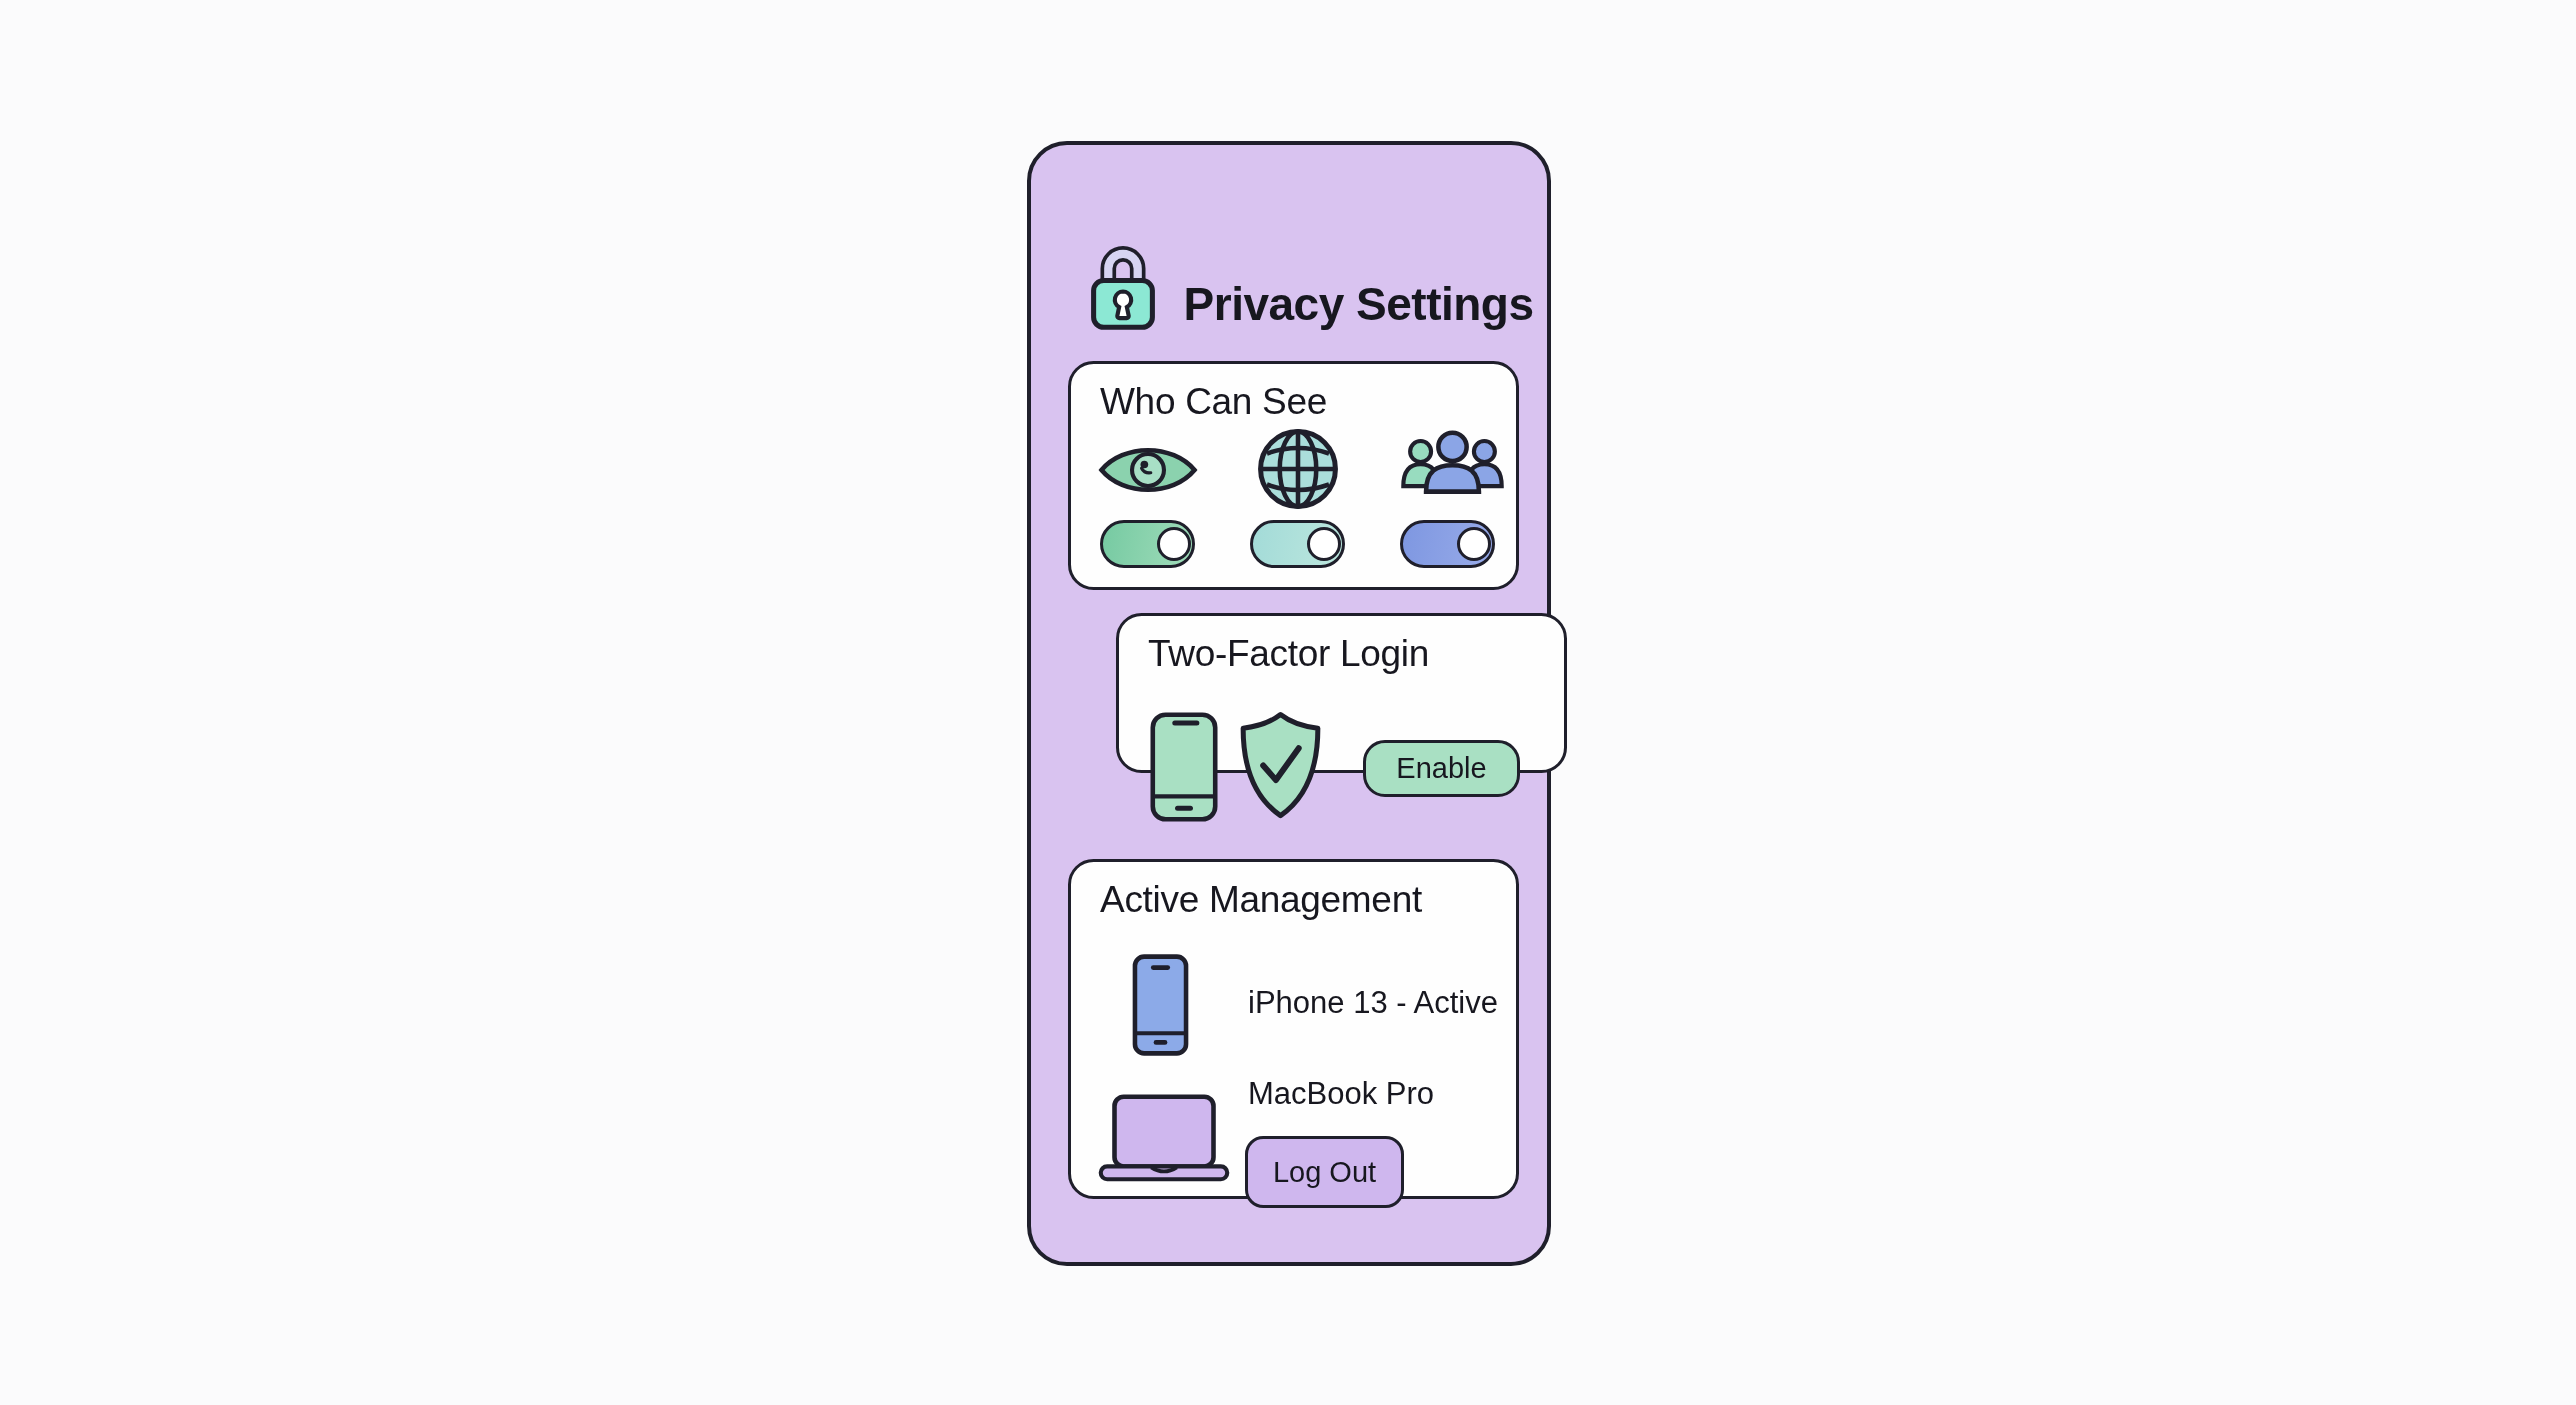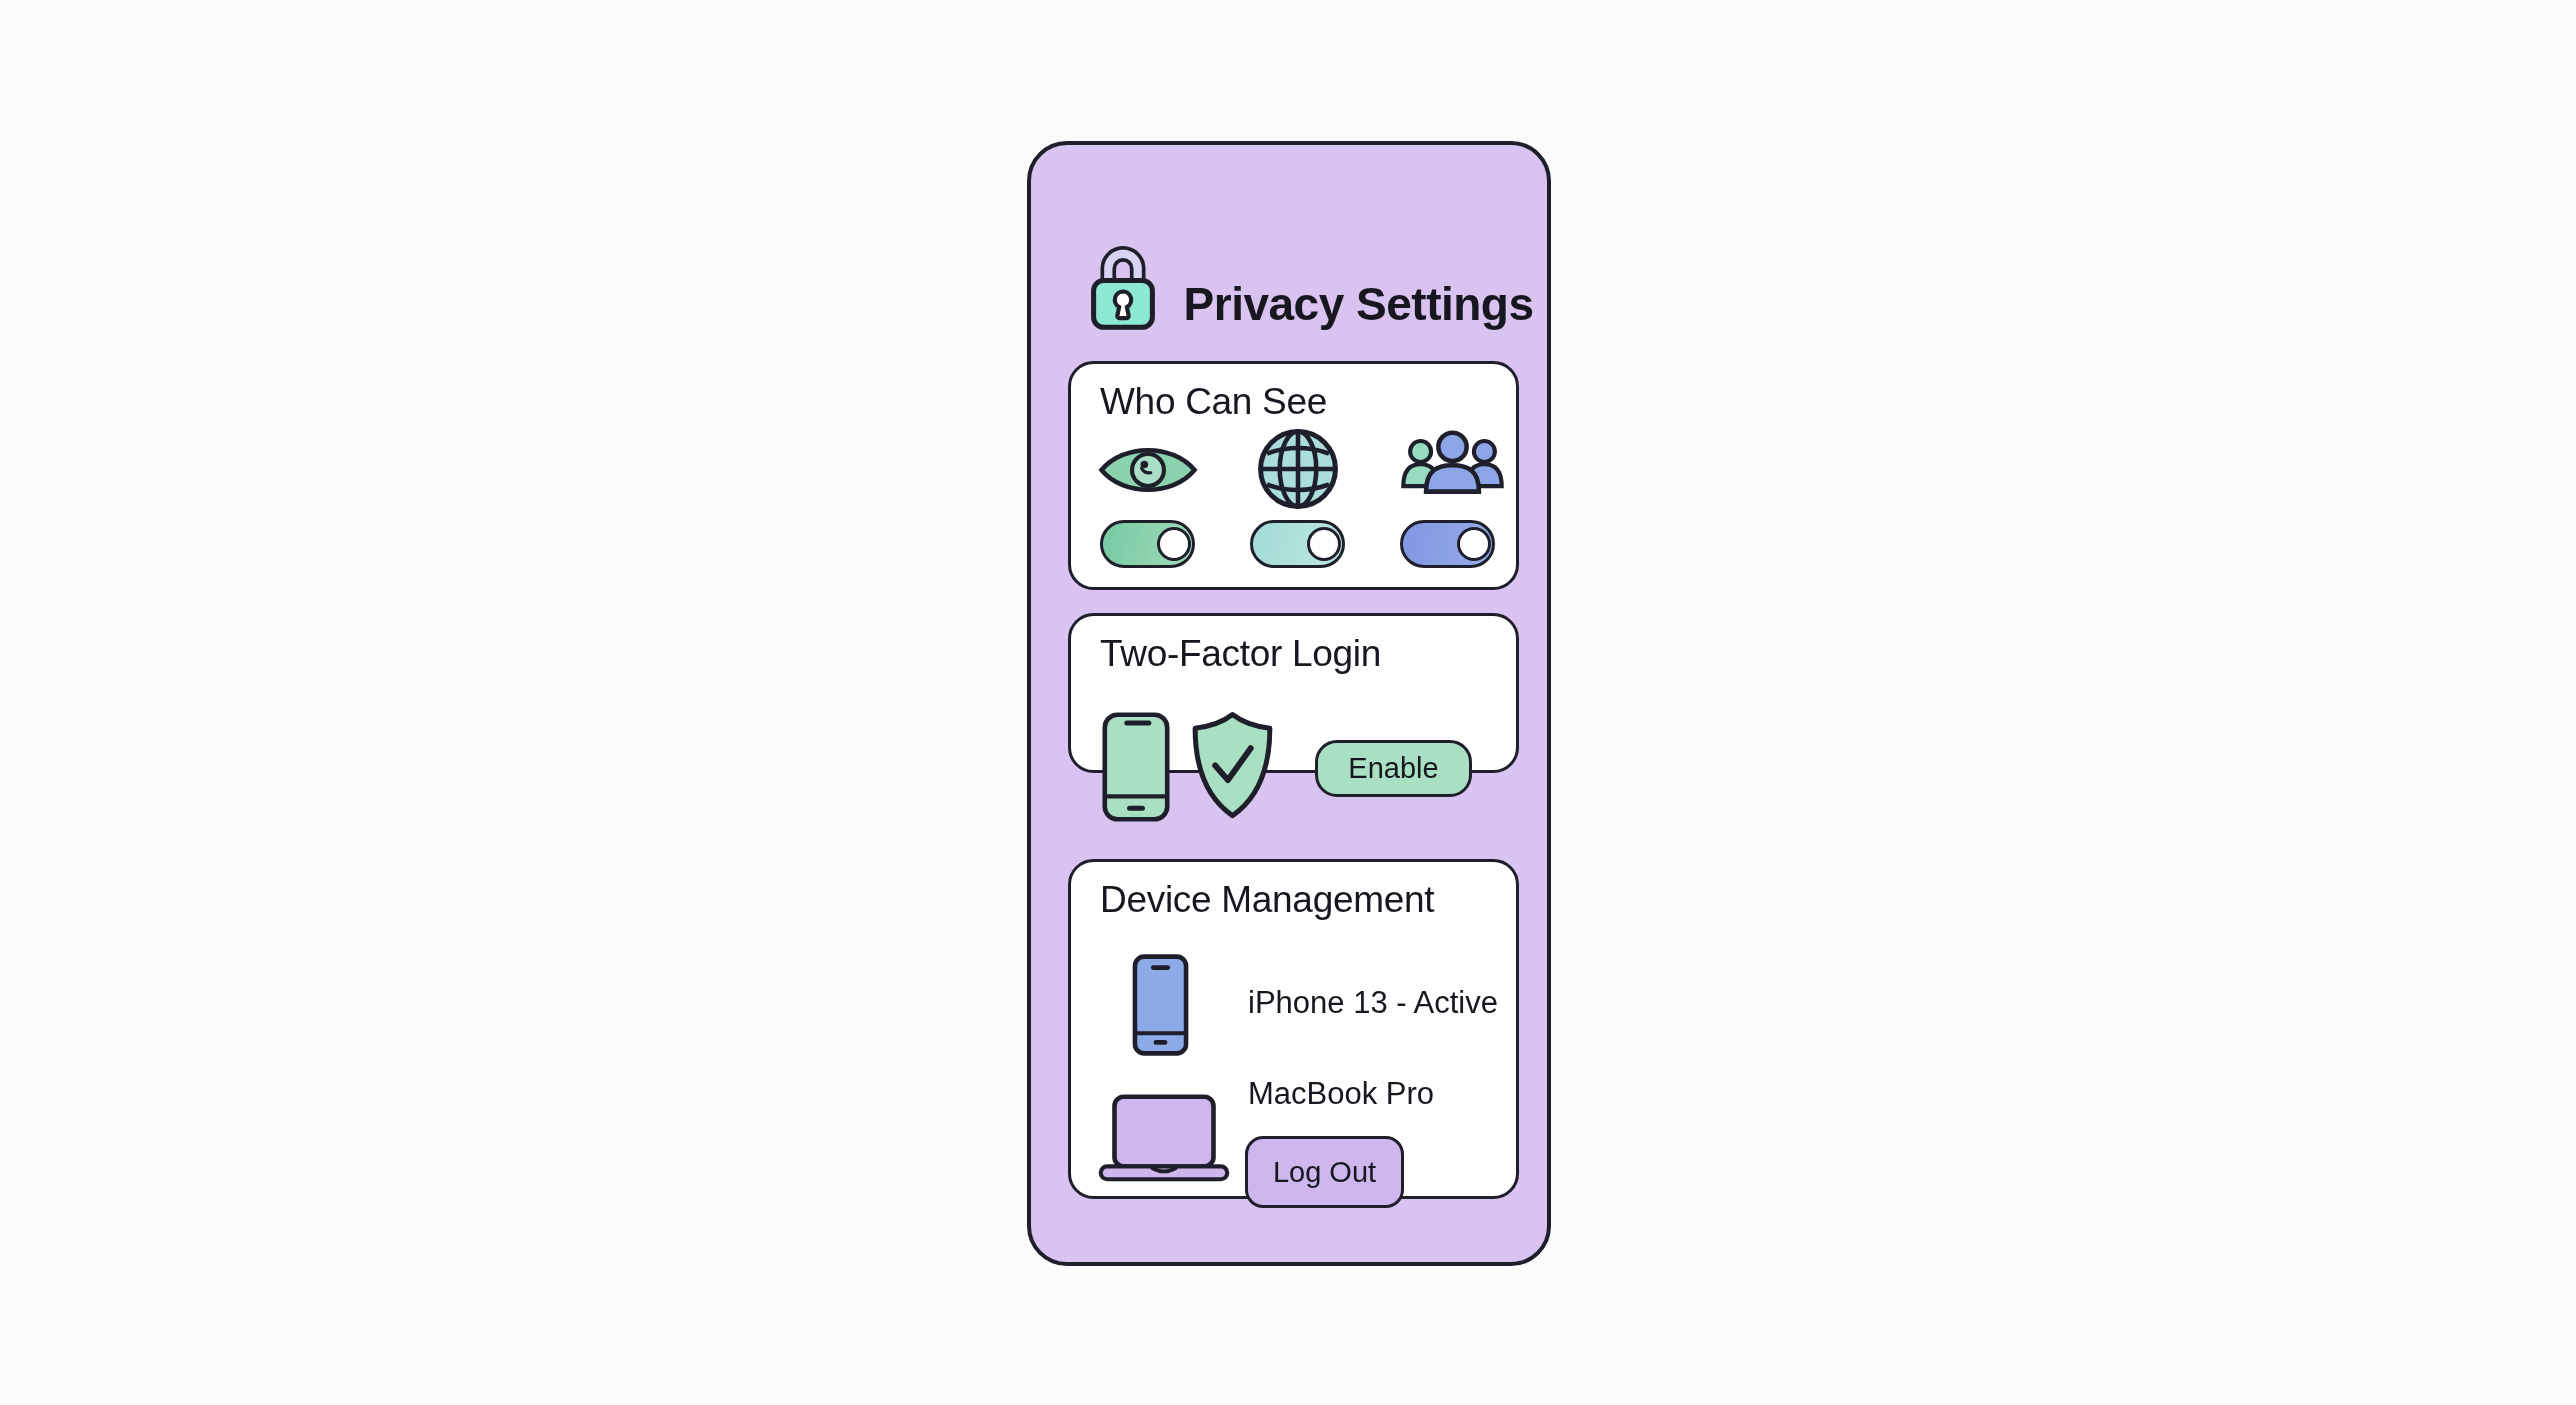--- a/index.html
+++ b/index.html
@@ -36,21 +36,21 @@
     font-size:46px;font-weight:600;letter-spacing:-0.5px;color:var(--text);
     white-space:nowrap;
   }
   .section{
     position:absolute;left:37px;width:451px;
     background:var(--section);
     border:3.7px solid var(--ink);
     border-radius:25.6px;
   }
   .sec-visibility{top:216px;height:229px;padding-left:7px;}
-  .sec-twofactor{top:468px;height:160px;}
+  .sec-twofactor{top:468px;height:160px;margin-left:48px;}
   .sec-devices{top:714px;height:340px;}
   .sec-title{
     position:absolute;left:29px;top:16.5px;
     font-size:37px;font-weight:500;letter-spacing:-0.3px;white-space:nowrap;
   }
   .abs{position:absolute;}
   
   .toggle{
     position:absolute;width:95px;height:48px;
     border:3.7px solid var(--ink);border-radius:27.4px;
@@ -164,21 +164,21 @@
       <svg width="95" height="113" viewBox="0 0 104 124">
         <path d="M52 6 C 61 13 75 19 93 21 C 93 63 81 97 52 117 C 23 97 11 63 11 21 C 29 19 43 13 52 6 Z" fill="#a9e0c3" stroke="#1f1f2b" stroke-width="5.5" stroke-linejoin="round"></path>
         <path d="M33,62 L47,78 L72,43" fill="none" stroke="#1f1f2b" stroke-width="6.5" stroke-linecap="round" stroke-linejoin="round"></path>
       </svg>
     </span>
 
     <button class="btn btn-enable">Enable</button>
   </div>
 
   <div class="section sec-devices">
-    <div class="sec-title">Device Management</div>
+    <div class="sec-title">Active Management</div>
 
     <span class="abs" style="left:60px;top:91px;">
       <svg width="59" height="104" viewBox="0 0 64 114">
         <rect x="4" y="4" width="56" height="106" rx="10" fill="#8caae8" stroke="#1f1f2b" stroke-width="5"></rect>
         <line x1="24" y1="16" x2="40" y2="16" stroke="#1f1f2b" stroke-width="5" stroke-linecap="round"></line>
         <line x1="5" y1="88" x2="59" y2="88" stroke="#1f1f2b" stroke-width="4.5"></line>
         <line x1="27" y1="98" x2="37" y2="98" stroke="#1f1f2b" stroke-width="5" stroke-linecap="round"></line>
       </svg>
     </span>
     <div class="device-label" style="top:123px;text-align:center;">iPhone 13 - Active</div>

